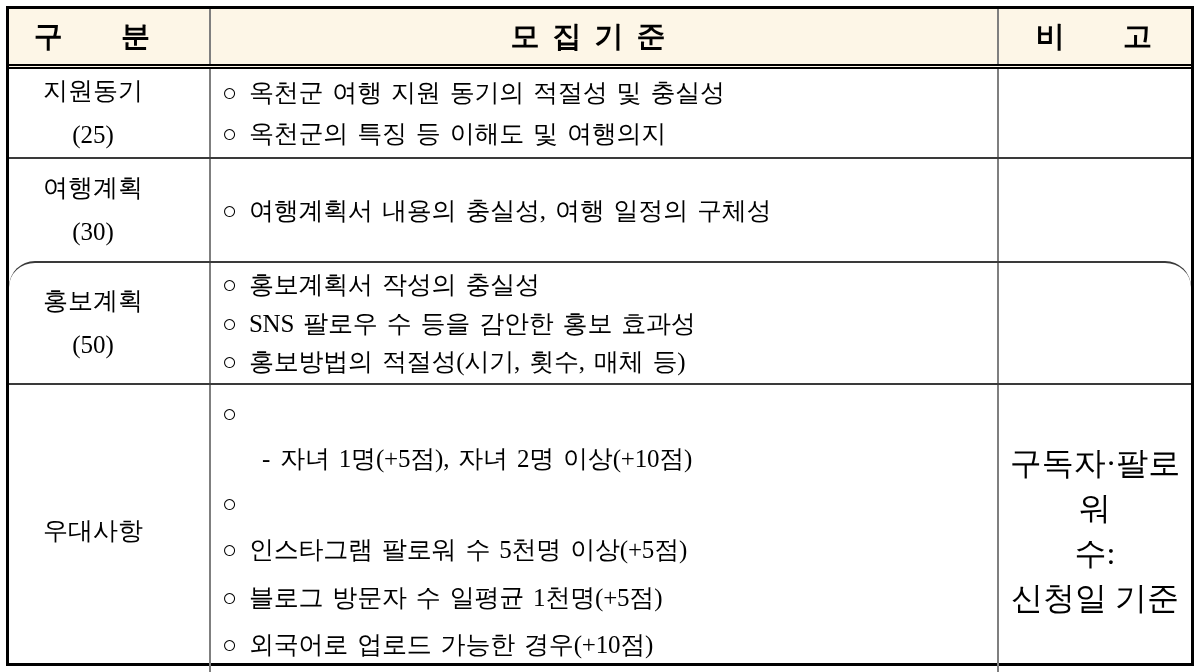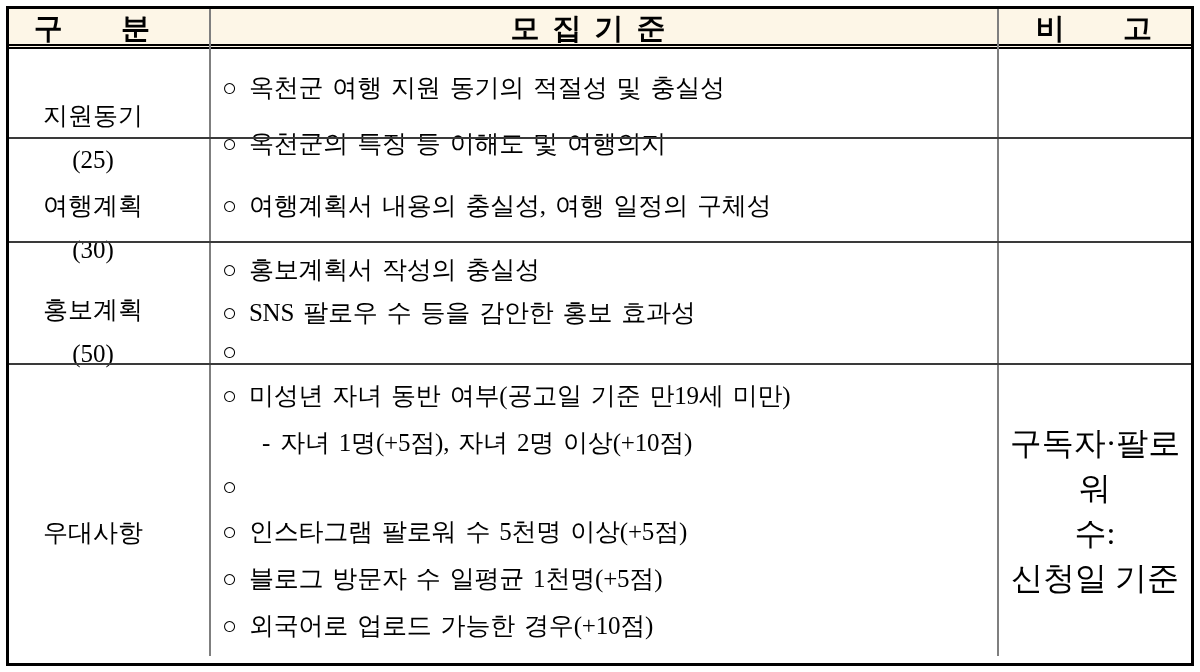--- a/index.html
+++ b/index.html
@@ -26,29 +26,29 @@
     display: flex;
     flex-direction: column;
   }
   .tr {
     display: grid;
     grid-template-columns: 168px 1fr 226px;
     box-sizing: border-box;
     flex: 0 0 auto;
   }
   .tr-header {
-    height: 40px;
+    height: 60px;
     background: #FDF6E7;
     border-bottom: 5px double #000;
   }
   .tr-body { border-top: 2px solid #3A3A3A; }
   .tr-body.first { border-top: none; }
   .tr-r1 { height: 88px; }
   .tr-r2 { height: 104px; }
-  .tr-r3 { height: 122px; }
+  .tr-r3 { height: 122px; border-radius: 26px; }
   .tr-r4 { height: 293px; }
   .td {
     box-sizing: border-box;
     min-width: 0;
   }
   .td-mid, .td-right { border-left: 2px solid #7F7F7F; margin-left: 32px; }
   .th {
     display: flex;
     align-items: center;
     justify-content: center;
@@ -58,21 +58,20 @@
   }
   .th-spread { word-spacing: 1.6em; }
   .th-criteria { letter-spacing: 0.45em; text-indent: 0.45em; }
   .td-cat {
     display: flex;
     flex-direction: column;
     align-items: center;
     justify-content: center;
     font-size: 25px;
     text-align: center;
-    margin-top: 45px;
   }
   .cat-line { line-height: 44px; }
   .td-criteria {
     display: flex;
     flex-direction: column;
     justify-content: space-evenly;
     padding-left: 11px;
     padding-right: 4px;
     font-size: 25px;
   }
@@ -149,33 +148,33 @@
         <div class="item">
           <span class="bullet">○</span>
           <span>홍보계획서 작성의 충실성</span>
         </div>
         <div class="item">
           <span class="bullet">○</span>
           <span>SNS 팔로우 수 등을 감안한 홍보 효과성</span>
         </div>
         <div class="item">
           <span class="bullet">○</span>
+          <span>홍보방법의 적절성(시기, 횟수, 매체 등)</span>
         </div>
       </div>
       <div class="td td-right td-remark"></div>
     </div>
 
     <div class="tr tr-body tr-r4">
       <div class="td td-cat">
         <div class="cat-line">우대사항</div>
       </div>
       <div class="td td-mid td-criteria">
         <div class="item">
           <span class="bullet">○</span>
-          <span>미성년 자녀 동반 여부(공고일 기준 만19세 미만)</span>
         </div>
         <div class="item sub">
           <span class="bullet">-</span>
           <span>자녀 1명(+5점), 자녀 2명 이상(+10점)</span>
         </div>
         <div class="item">
           <span class="bullet">○</span>
         </div>
         <div class="item">
           <span class="bullet">○</span>

